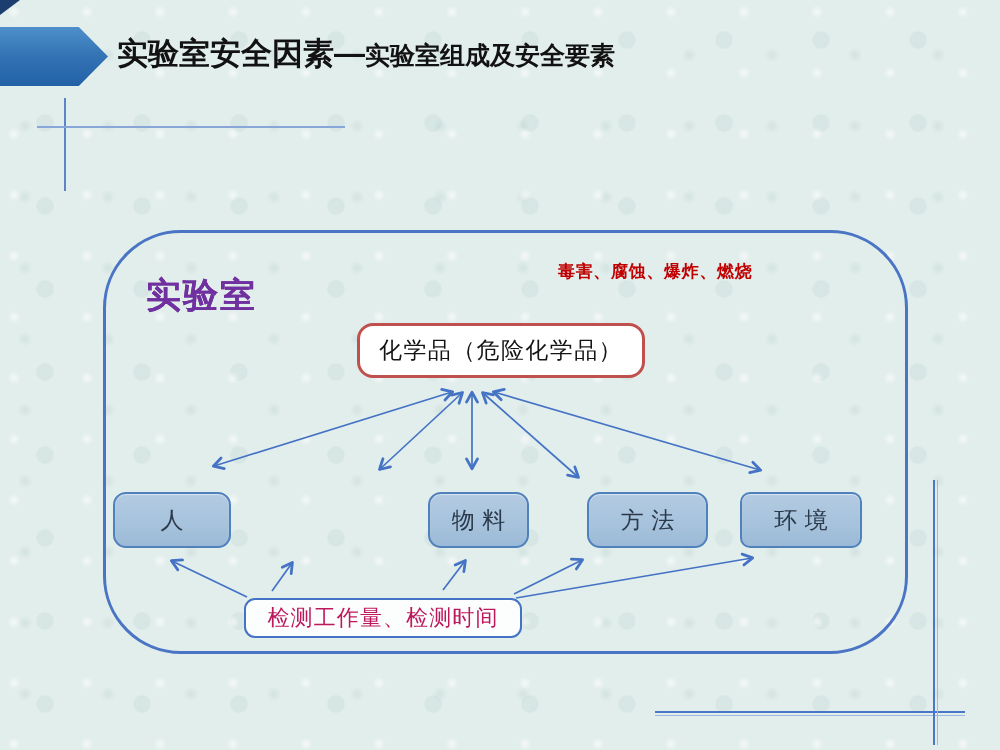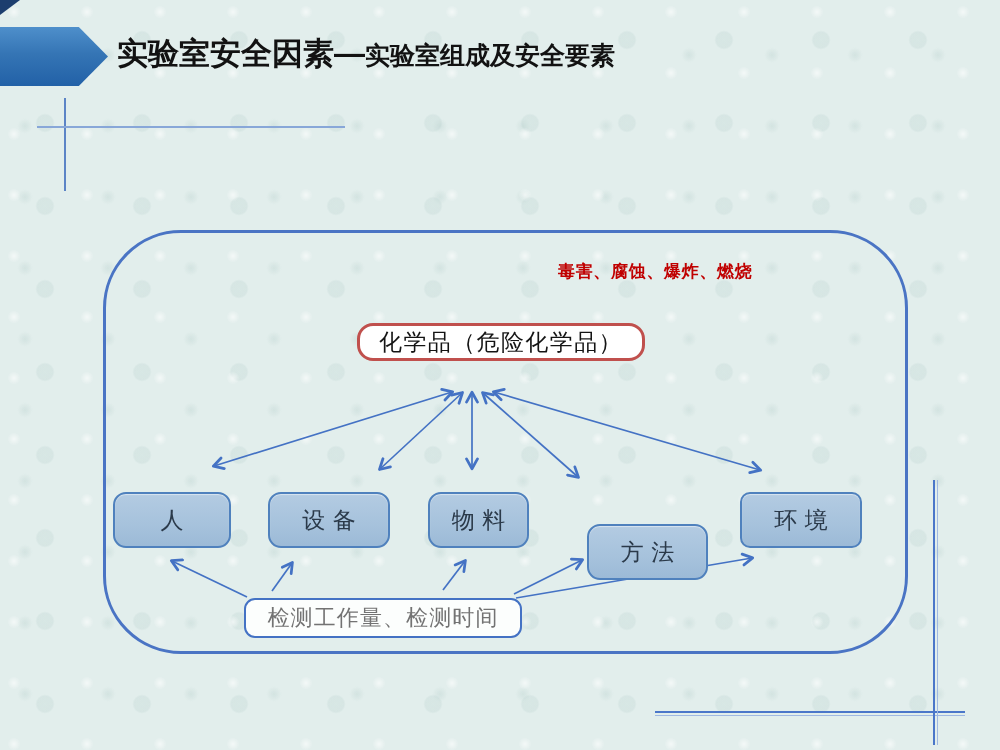--- a/index.html
+++ b/index.html
@@ -57,21 +57,21 @@
     font-family:"DejaVu Serif",serif;font-weight:700;
     font-size:35px;color:#7030a0;letter-spacing:2px;
     text-shadow:0 0 .5px #7030a0;
   }
   .hazards-text{
     position:absolute;left:558px;top:260px;width:300px;
     font-family:"DejaVu Serif",serif;font-weight:700;
     font-size:17px;color:#c00000;letter-spacing:.04em;white-space:nowrap;
   }
   .chemical-box{
-    position:absolute;left:357px;top:323px;width:288px;height:38px;
+    position:absolute;left:357px;top:323px;width:288px;height:55px;
     background:#ffffff;border:3px solid #c0504d;border-radius:16px;
     display:flex;align-items:center;justify-content:center;
     box-sizing:border-box;
   }
   .chemical-box span{
     font-family:"DejaVu Serif",serif;font-size:23px;color:#141414;
     letter-spacing:.06em;white-space:nowrap;
   }
   
   .factor-box{
@@ -81,31 +81,31 @@
     display:flex;align-items:center;justify-content:center;
     box-shadow:inset 0 1px 1px rgba(255,255,255,.5);
   }
   .factor-box span{
     font-family:"DejaVu Serif",serif;font-size:23px;color:#2b3a4a;
     letter-spacing:.32em;padding-left:.32em;white-space:nowrap;
   }
   .fb-0{left:113px;width:118px;}
   .fb-1{left:268px;width:122px;}
   .fb-2{left:428px;width:101px;}
-  .fb-3{left:587px;width:121px;margin-top:32px;}
+  .fb-3{left:587px;width:121px;}
   .fb-4{left:740px;width:122px;border-radius:10px;}
   
   .workload-box{
     position:absolute;left:244px;top:598px;width:278px;height:40px;
     background:#fcfefd;border:2.5px solid #4472c4;border-radius:11px;
     display:flex;align-items:center;justify-content:center;
     box-sizing:border-box;
   }
   .workload-box span{
-    font-family:"DejaVu Serif",serif;font-size:22px;color:#737373;
+    font-family:"DejaVu Serif",serif;font-size:22px;color:#be185d;
     letter-spacing:.05em;white-space:nowrap;
   }
   
   .arrows{position:absolute;left:0;top:0;width:1000px;height:750px;pointer-events:none;}
 </style>
 </head>
 <body>
 
 <div class="slide">
 
@@ -118,20 +118,21 @@
 
   <div class="line tl-v"></div>
   <div class="line tl-h"></div>
   <div class="line br-h1"></div>
   <div class="line br-h2"></div>
   <div class="line br-v1"></div>
   <div class="line br-v2"></div>
 
   <div class="lab-container"></div>
 
+  <div class="lab-label">实验室</div>
 
   <div class="hazards-text">毒害、腐蚀、爆炸、燃烧</div>
 
   <div class="chemical-box">
     <span>化学品（危险化学品）</span>
   </div>
 
   <svg class="arrows" viewBox="0 0 1000 750" xmlns="http://www.w3.org/2000/svg">
     <defs>
       <marker id="ah" viewBox="0 0 10 10" refX="7.5" refY="5" markerWidth="8.5" markerHeight="8.5" orient="auto-start-reverse">
@@ -150,23 +151,20 @@
       <line x1="272" y1="591" x2="292" y2="563" marker-end="url(#ah)"></line>
       <line x1="443" y1="590" x2="465" y2="561" marker-end="url(#ah)"></line>
       <line x1="514" y1="594" x2="582" y2="560" marker-end="url(#ah)"></line>
       <line x1="516" y1="598" x2="752" y2="558" marker-end="url(#ah)"></line>
     </g>
   </svg>
 
   <div class="factor-box fb-0">
     <span>人</span>
   </div>
-  <div class="factor-box fb-1">
-    <span>设备</span>
-  </div>
   <div class="factor-box fb-2">
     <span>物料</span>
   </div>
   <div class="factor-box fb-3">
     <span>方法</span>
   </div>
   <div class="factor-box fb-4">
     <span>环境</span>
   </div>
 

